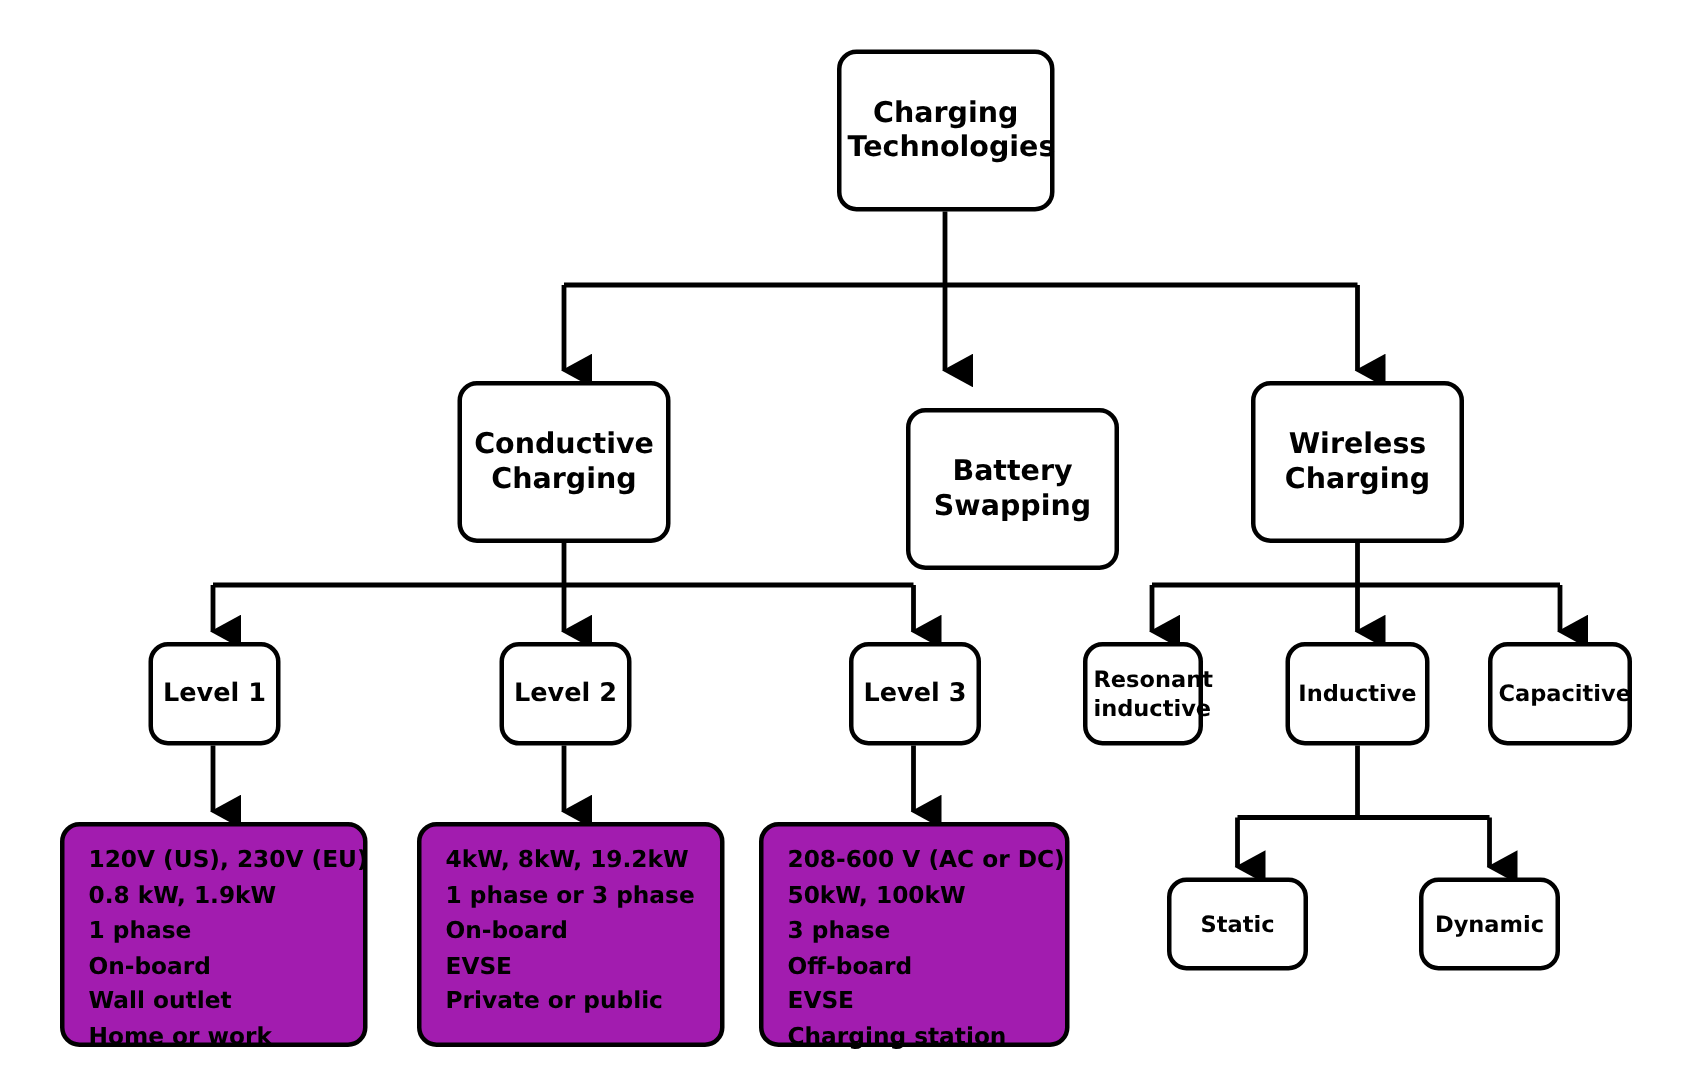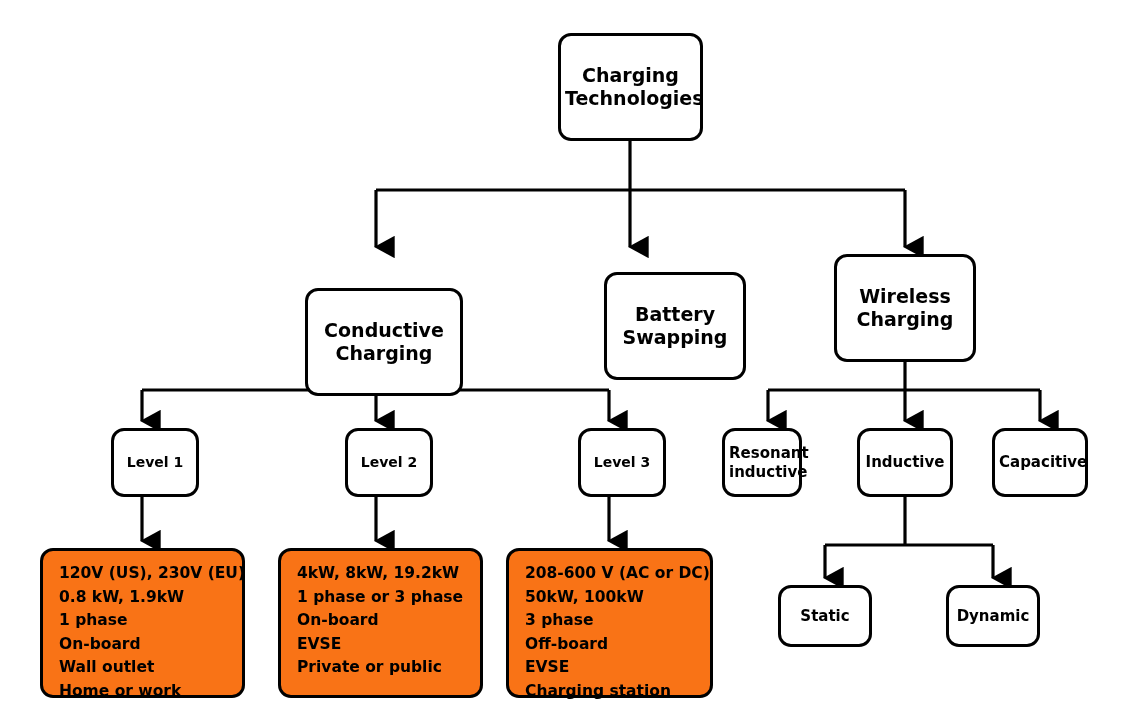--- a/index.html
+++ b/index.html
@@ -42,29 +42,29 @@
   }
   .node span {
     display: block;
     width: 100%;
     padding: 0 4px;
     box-sizing: border-box;
     white-space: pre-line;
   }
   .n-root    { font-size: 19px; }
   .n-cat     { font-size: 19px; }
-  .n-level   { font-size: 14px; margin-left: 12px; }
+  .n-level   { font-size: 17px; }
   .n-wl      { font-size: 15px; }
   .n-sd      { font-size: 15px; }
   .detail {
     position: absolute;
     box-sizing: border-box;
     border: 3px solid #000000;
     border-radius: 13px;
-    background: #f97316;
+    background: #a21caf;
     color: #000000;
     font-weight: bold;
     font-size: 15.5px;
     line-height: 1.52;
     padding: 11px 0 9px 16px;
     text-align: left;
     z-index: 2;
   }
   .detail div { white-space: nowrap; }
 </style>
@@ -110,21 +110,21 @@
       <path d="M 825 545 L 825 578" marker-end="url(#arrow)"></path>
       <path d="M 993 545 L 993 578" marker-end="url(#arrow)"></path>
     </g>
   </svg>
 
   <div class="node n-root" style="left:558px; top:33px; width:145px; height:108px;">
     <span>Charging
 Technologies</span>
   </div>
 
-  <div class="node n-cat" style="left:305px; top:254px; width:158px; height:108px;margin-top:34px;">
+  <div class="node n-cat" style="left:305px; top:254px; width:142px; height:108px;">
     <span>Conductive
 Charging</span>
   </div>
 
   <div class="node n-cat" style="left:559px; top:272px; width:142px; height:108px;margin-left:45px;">
     <span>Battery
 Swapping</span>
   </div>
 
   <div class="node n-cat" style="left:834px; top:254px; width:142px; height:108px;">

